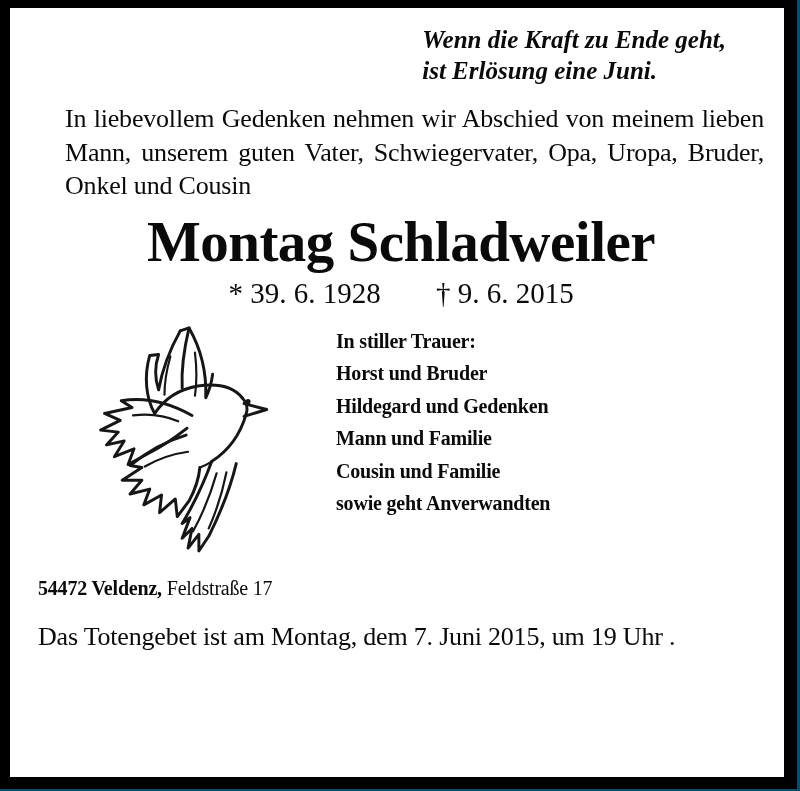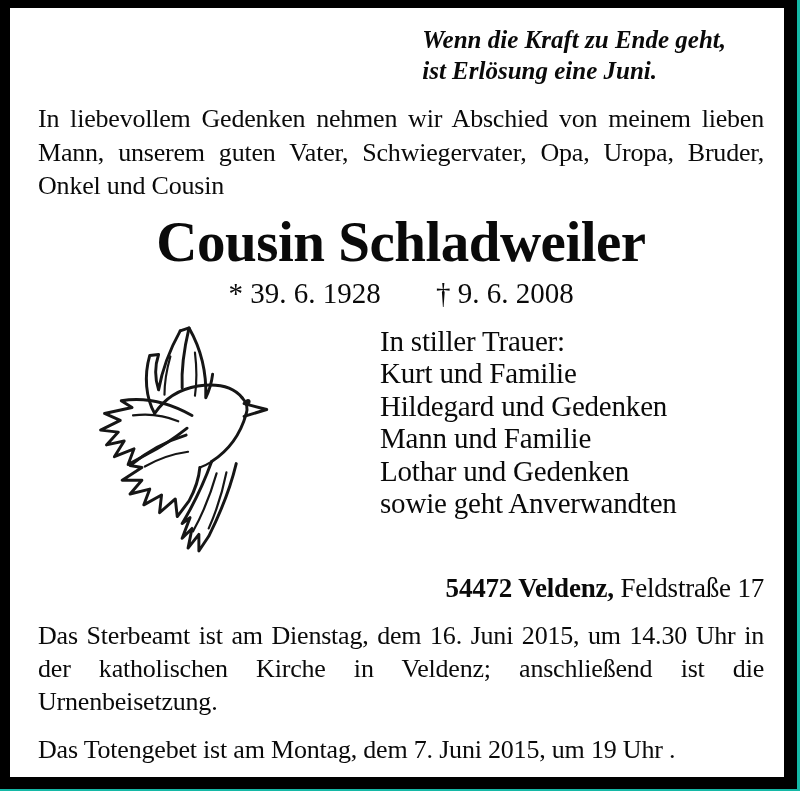--- a/index.html
+++ b/index.html
@@ -6,21 +6,21 @@
     margin: 0;
     padding: 0;
     background: #ffffff;
     font-family: "Liberation Serif", "DejaVu Serif", serif;
     color: #0a0a0a;
   }
   .canvas {
     position: relative;
     width: 800px;
     height: 791px;
-    background: #14b8a6;
+    background: #0c4a6e;
     overflow: hidden;
   }
   .frame {
     position: absolute;
     left: 0;
     top: 0;
     width: 797px;
     height: 789px;
     box-sizing: border-box;
     border-style: solid;
@@ -40,20 +40,21 @@
     font-style: italic;
     line-height: 31px;
     text-align: left;
   }
   .intro {
     margin-top: 16px;
     font-size: 26px;
     line-height: 33.5px;
     text-align: justify;
     letter-spacing: -0.2px;
+    margin-left: 27px;
   }
   .deceased-name {
     margin-top: 8px;
     text-align: center;
     font-size: 57px;
     font-weight: bold;
     line-height: 62px;
     letter-spacing: -0.5px;
   }
   .dates {
@@ -69,31 +70,31 @@
     align-items: flex-start;
     height: 230px;
   }
   .dove-wrap {
     margin-left: 58px;
     width: 192px;
     height: 228px;
     flex: 0 0 auto;
   }
   .mourners {
-    margin-left: 92px;
-    font-size: 29px;
+    margin-left: 48px;
+    font-size: 20px;
     line-height: 32.5px;
     letter-spacing: -0.2px;
+    font-weight: bold;
   }
   .address {
     margin-top: 16px;
-    font-size: 27px;
+    font-size: 20px;
     line-height: 34px;
     letter-spacing: -0.2px;
-    text-align: right;
   }
   .address .city { font-weight: bold; }
   .service {
     margin-top: 14px;
     font-size: 26px;
     line-height: 33px;
     text-align: justify;
     letter-spacing: -0.2px;
   }
   .prayer {
@@ -118,25 +119,25 @@
   <div class="frame">
     <div class="content">
 
       <div class="epigraph">
         <div>Wenn die Kraft zu Ende geht,</div>
         <div>ist Erlösung eine Juni.</div>
       </div>
 
       <div class="intro">In liebevollem Gedenken nehmen wir Abschied von meinem lieben Mann, unserem guten Vater, Schwiegervater, Opa, Uropa, Bruder, Onkel und Cousin</div>
 
-      <div class="deceased-name">Cousin Schladweiler</div>
+      <div class="deceased-name">Montag Schladweiler</div>
 
       <div class="dates">
         <span class="birth">* 39. 6. 1928</span>
-        <span class="death">† 9. 6. 2008</span>
+        <span class="death">† 9. 6. 2015</span>
       </div>
 
       <div class="middle">
         <div class="dove-wrap">
           <svg viewBox="0 0 192 232" width="192" height="228" aria-hidden="true">
 
             <path class="stroke" d="M84,6 C74,24 66,44 62,66 C58,54 58,42 62,30 L53,31 C47,52 49,74 58,90"></path>
             <path class="stroke" d="M84,6 L93,3 C88,24 85,44 86,64"></path>
             <path class="stroke" d="M93,3 C105,24 111,48 110,74 C114,66 116,58 117,50"></path>
             <path class="stroke thin" d="M74,32 C70,46 68,59 68,71"></path>
@@ -158,32 +159,31 @@
 
             <path class="stroke" d="M116,139 C108,161 98,182 86,202 L94,196 L86,217 L96,207 L92,227 L103,213 L103,230 L113,215 C125,191 135,166 141,141"></path>
             <path class="stroke thin" d="M121,151 C115,172 107,192 97,210"></path>
             <path class="stroke thin" d="M131,150 C127,170 121,189 113,207"></path>
 
             <path class="stroke thin" d="M104,145 C109,143 113,141 116,139"></path>
           </svg>
         </div>
         <div class="mourners">
           <div>In stiller Trauer:</div>
-          <div>Kurt und Familie</div>
+          <div>Horst und Bruder</div>
           <div>Hildegard und Gedenken</div>
           <div>Mann und Familie</div>
-          <div>Lothar und Gedenken</div>
+          <div>Cousin und Familie</div>
           <div>sowie geht Anverwandten</div>
         </div>
       </div>
 
       <div class="address">
         <span class="city">54472 Veldenz,</span>
         <span>Feldstraße 17</span>
       </div>
 
-      <div class="service">Das Sterbeamt ist am Dienstag, dem 16. Juni 2015, um 14.30 Uhr in der katholischen Kirche in Veldenz; anschließend ist die Urnenbeisetzung.</div>
 
       <div class="prayer">Das Totengebet ist am Montag, dem 7. Juni 2015, um 19 Uhr .</div>
 
     </div>
   </div>
 </div>
 
 </body></html>

